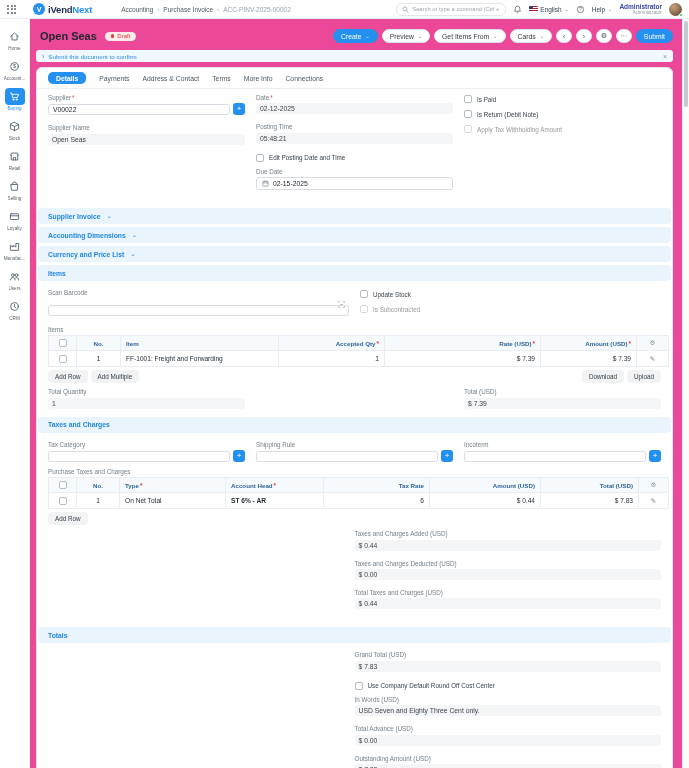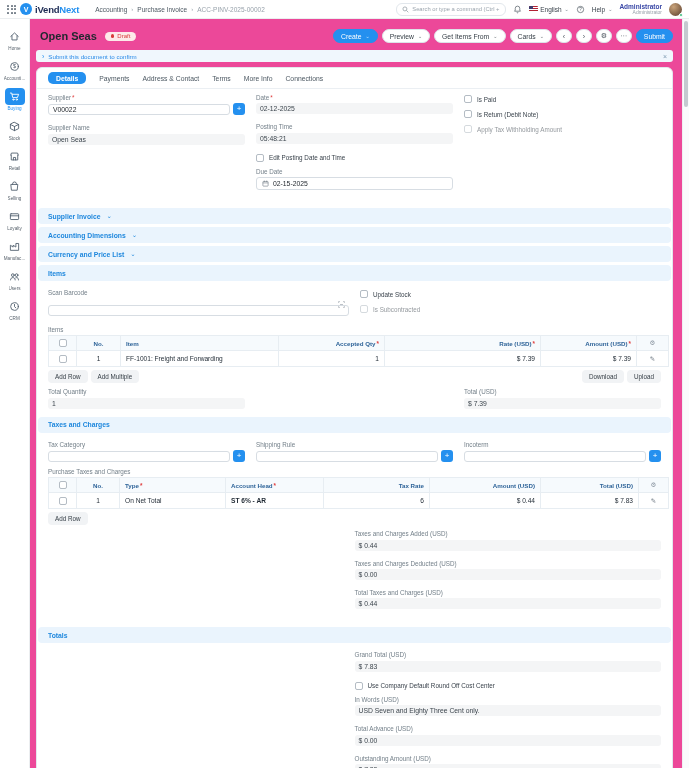--- a/index.html
+++ b/index.html
@@ -3,21 +3,21 @@
 <meta charset="utf-8">
 <style>
   * { box-sizing: border-box; margin: 0; padding: 0; }
   html,body { background:#fff; }
   body { font-family: "Liberation Sans", "DejaVu Sans", sans-serif; }
   .app { position:relative; width:689px; height:768px; background:#fff; overflow:hidden; color:#242a30; }
 
   
   .navbar { position:absolute; top:0; left:0; right:0; height:19px; background:#fff;
             border-bottom:1px solid #ebeef0; display:flex; align-items:center; padding:0 7px; z-index:20; }
-  .nav-left { display:flex; align-items:center; gap:4px; flex:1; }
+  .nav-left { display:flex; align-items:center; gap:17px; flex:1; }
   .grid-icon { display:grid; grid-template-columns:repeat(3,2px); grid-gap:1.5px; cursor:pointer; }
   .grid-icon i { width:2px; height:2px; background:#78828c; border-radius:0.5px; }
   .brand { display:flex; align-items:center; gap:3px; }
   .brand-mark { width:12px; height:12px; border-radius:50%; background:#2490ef; color:#fff;
                 font-size:7px; font-weight:bold; display:flex; align-items:center; justify-content:center; }
   .brand-text { font-size:9.5px; font-weight:bold; letter-spacing:-0.2px; }
   .brand-text .navy { color:#1d2b53; }
   .brand-text .blue { color:#2490ef; }
   .breadcrumb { display:flex; align-items:center; gap:4px; font-size:6.5px; margin-left:12px; }
   .breadcrumb .crumb { color:#4c5862; cursor:pointer; }

